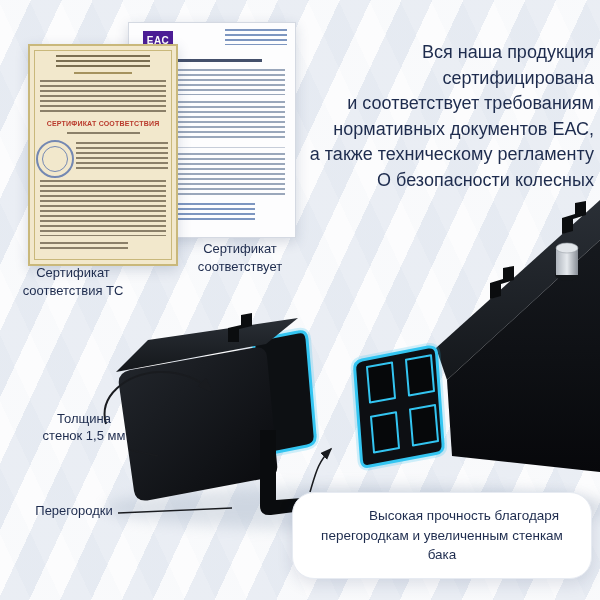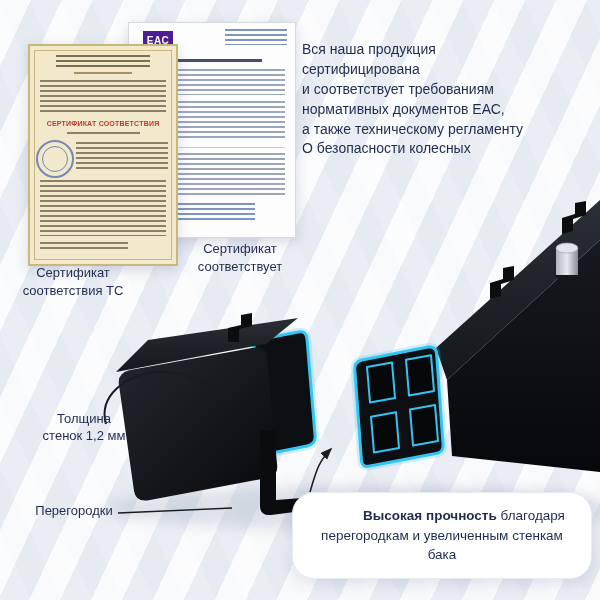--- a/index.html
+++ b/index.html
@@ -20,28 +20,28 @@
   .tb{position:absolute;background-image:repeating-linear-gradient(to bottom, var(--c,#9aa7bb) 0 2px, transparent 2px 5px);}
   .hairline{position:absolute;background:#a5925e;}
   .cert-title-red{position:absolute;left:0;right:0;top:74px;text-align:center;
                   font-size:7px;font-weight:bold;color:#b93a2c;letter-spacing:.2px;}
   .stamp{position:absolute;left:6px;top:94px;width:34px;height:34px;border:2px solid #4a68aa;border-radius:50%;opacity:.75;}
   .stamp::after{content:"";position:absolute;inset:4px;border:1px solid #4a68aa;border-radius:50%;}
   .eac{position:absolute;left:14px;top:8px;width:30px;height:20px;background:#4c1d95;color:#fff;
        font-size:10px;font-weight:bold;text-align:center;line-height:20px;letter-spacing:.5px;text-decoration:underline;}
   .caption{position:absolute;text-align:center;font-size:13px;line-height:1.35;color:#1e2c4e;z-index:4;}
   
-  .headline{left:302px;top:40px;width:292px;text-align:left;font-size:14px;line-height:1.42;z-index:3;}
+  .headline{left:302px;top:40px;width:292px;text-align:right;font-size:18px;line-height:1.42;z-index:3;}
   .headline .b{font-weight:normal;}
   
   .callout{position:absolute;font-size:13px;line-height:1.3;color:#1e2c4e;z-index:5;text-align:center;}
   .pill{left:292px;top:492px;width:300px;box-sizing:border-box;background:#ffffff;border:1px solid #e7ebf2;
         border-radius:22px;padding:13px 18px;text-align:center;font-size:13.5px;line-height:1.45;
         box-shadow:0 5px 16px rgba(30,50,90,.13);z-index:5;}
-  .pill .b{font-weight:bold;margin-left:44px;}
+  .pill .b{font-weight:normal;margin-left:44px;}
   svg.scene{position:absolute;left:0;top:0;z-index:2;}
 </style>
 </head>
 <body>
 
 <div class="stage">
 
   <svg class="scene" width="600" height="600" viewBox="0 0 600 600">
     <defs>
       <linearGradient id="gFaceR" x1="0" y1="0" x2="0" y2="1">
@@ -154,21 +154,21 @@
     <div>Вся наша продукция</div>
     <div class="b">сертифицирована</div>
     <div class="b">и соответствует требованиям</div>
     <div>нормативных документов ЕАС,</div>
     <div>а также техническому регламенту</div>
     <div>О безопасности колесных</div>
   </div>
 
   <div class="callout" style="left:28px;top:411px;width:112px;">
     <div>Толщина</div>
-    <div>стенок 1,2 мм</div>
+    <div>стенок 1,5 мм</div>
   </div>
 
   <div class="callout" style="left:24px;top:503px;width:100px;">
     <div>Перегородки</div>
   </div>
 
   <div class="abs pill">
     <span class="b">Высокая прочность</span><span> благодаря перегородкам и увеличенным стенкам бака</span>
   </div>
 

